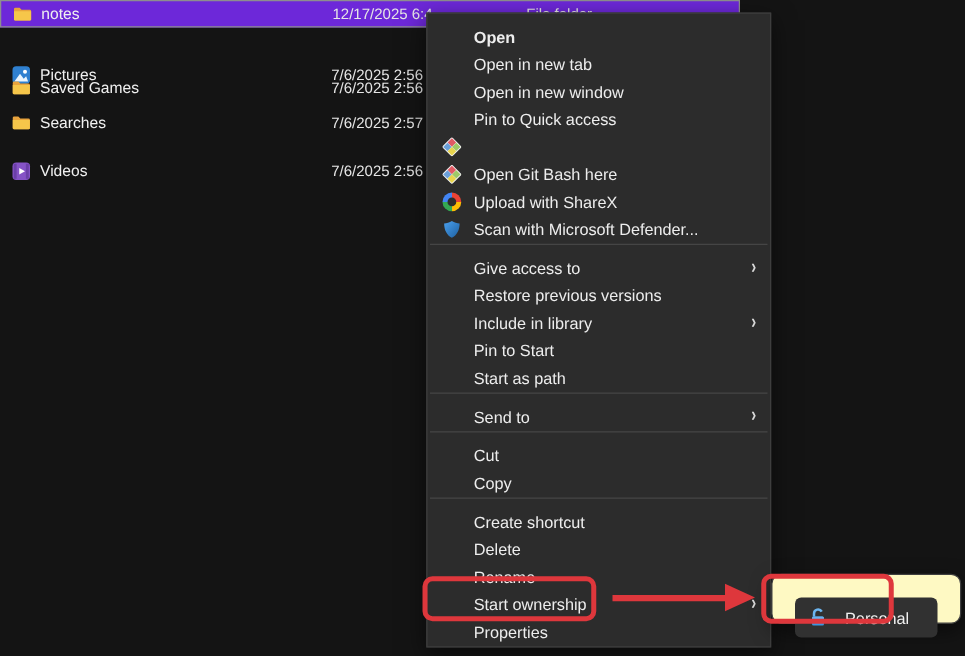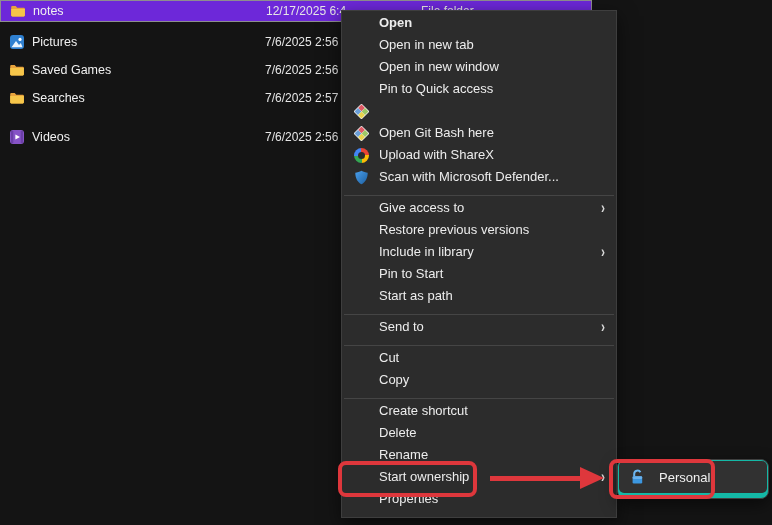--- a/index.html
+++ b/index.html
@@ -18,34 +18,34 @@
   .file-row .ic{width:17px;height:17px;margin-left:8px;flex:none;display:flex;align-items:center;justify-content:center;}
   .file-row .nm{margin-left:7px;white-space:nowrap;}
   .file-row .dt{position:absolute;left:265px;color:#e6e6e6;font-size:12px;white-space:nowrap;}
   .file-row .tp{position:absolute;left:420px;color:#e6e6e6;font-size:12px;white-space:nowrap;}
   
   .menu{
     position:absolute;left:341px;top:10px;width:276px;box-sizing:border-box;
     background:#2c2c2c;border:1px solid #3e3e3e;padding:4px 0;
     box-shadow:0 6px 18px rgba(0,0,0,.55);z-index:10;
   }
-  .mi{height:22px;display:flex;align-items:flex-start;padding:0 8px 0 11px;font-size:13px;color:#ededed;cursor:default;}
+  .mi{height:22px;display:flex;align-items:flex-end;padding:0 8px 0 11px;font-size:13px;color:#ededed;cursor:default;}
   .mi .ic{width:16px;height:16px;margin-right:10px;flex:none;display:flex;align-items:center;justify-content:center;}
   .mi .lbl{white-space:nowrap;}
   .mi .chev{margin-left:auto;color:#d9d9d9;font-size:16px;line-height:1;padding-right:3px;font-weight:bold;transform:scaleX(.75);}
   .mi.bold .lbl{font-weight:bold;}
   .sep{height:1px;background:#454545;margin:4px 2px;}
   
   .sharex{display:inline-block;width:15px;height:15px;border-radius:50%;position:relative;
     background:conic-gradient(#ea4335 0 90deg,#fbbc05 90deg 180deg,#34a853 180deg 270deg,#4285f4 270deg 360deg);}
   .sharex::after{content:"";position:absolute;inset:4px;border-radius:50%;background:#2c2c2c;}
   
   .submenu{
     position:absolute;left:617px;top:459px;width:152px;height:40px;box-sizing:border-box;
-    background:#14b8a6;border:1px solid #3f3f3f;border-radius:8px;padding:1px;
+    background:#fef9c3;border:1px solid #3f3f3f;border-radius:8px;padding:18px;
     box-shadow:0 6px 16px rgba(0,0,0,.5);z-index:10;
   }
   .smi{height:32px;display:flex;align-items:center;background:#313131;border-radius:5px;padding:0 10px;font-size:13px;color:#f0f0f0;}
   .smi .ic{width:18px;height:18px;margin-right:12px;flex:none;display:flex;}
   
   .anno{position:absolute;border:4px solid #de373c;border-radius:8px;box-sizing:border-box;z-index:30;pointer-events:none;}
   #anno-box-1{left:338px;top:461px;width:139px;height:36px;}
   #anno-box-2{left:609px;top:459px;width:106px;height:40px;}
   .arrow-shaft{position:absolute;left:490px;top:476px;width:94px;height:5px;background:#de373c;z-index:30;}
   .arrow-head{position:absolute;left:580px;top:467px;width:0;height:0;z-index:30;
@@ -61,21 +61,21 @@
       <svg width="16" height="14" viewBox="0 0 16 14">
           <path d="M1.2 3.2q0-1.1 1.1-1.1h3.4l1.5 1.6h6.6q1.1 0 1.1 1.1v6.5q0 1.1-1.1 1.1H2.3q-1.1 0-1.1-1.1z" fill="#e8a33d"></path>
           <path d="M1.2 5h13.7v6.3q0 1.1-1.1 1.1H2.3q-1.1 0-1.1-1.1z" fill="#f6c64a"></path>
         </svg>
     </span>
     <span class="nm">notes</span>
     <span class="dt">12/17/2025 6:4</span>
     <span class="tp">File folder</span>
   </div>
 
-  <div class="file-row" style="top:31px">
+  <div class="file-row" style="top:49px">
     <span class="ic">
       <svg width="16" height="16" viewBox="0 0 16 16">
           <rect x="1" y="1" width="14" height="14" rx="3" fill="#2f80d0"></rect>
           <circle cx="11" cy="5.4" r="1.6" fill="#fff"></circle>
           <path d="M2.5 13.2 L7 7 L10 11 L11.9 8.9 L13.5 13.2 Z" fill="#eaf4fd"></path>
         </svg>
     </span>
     <span class="nm">Pictures</span>
     <span class="dt">7/6/2025 2:56 P</span>
   </div>

